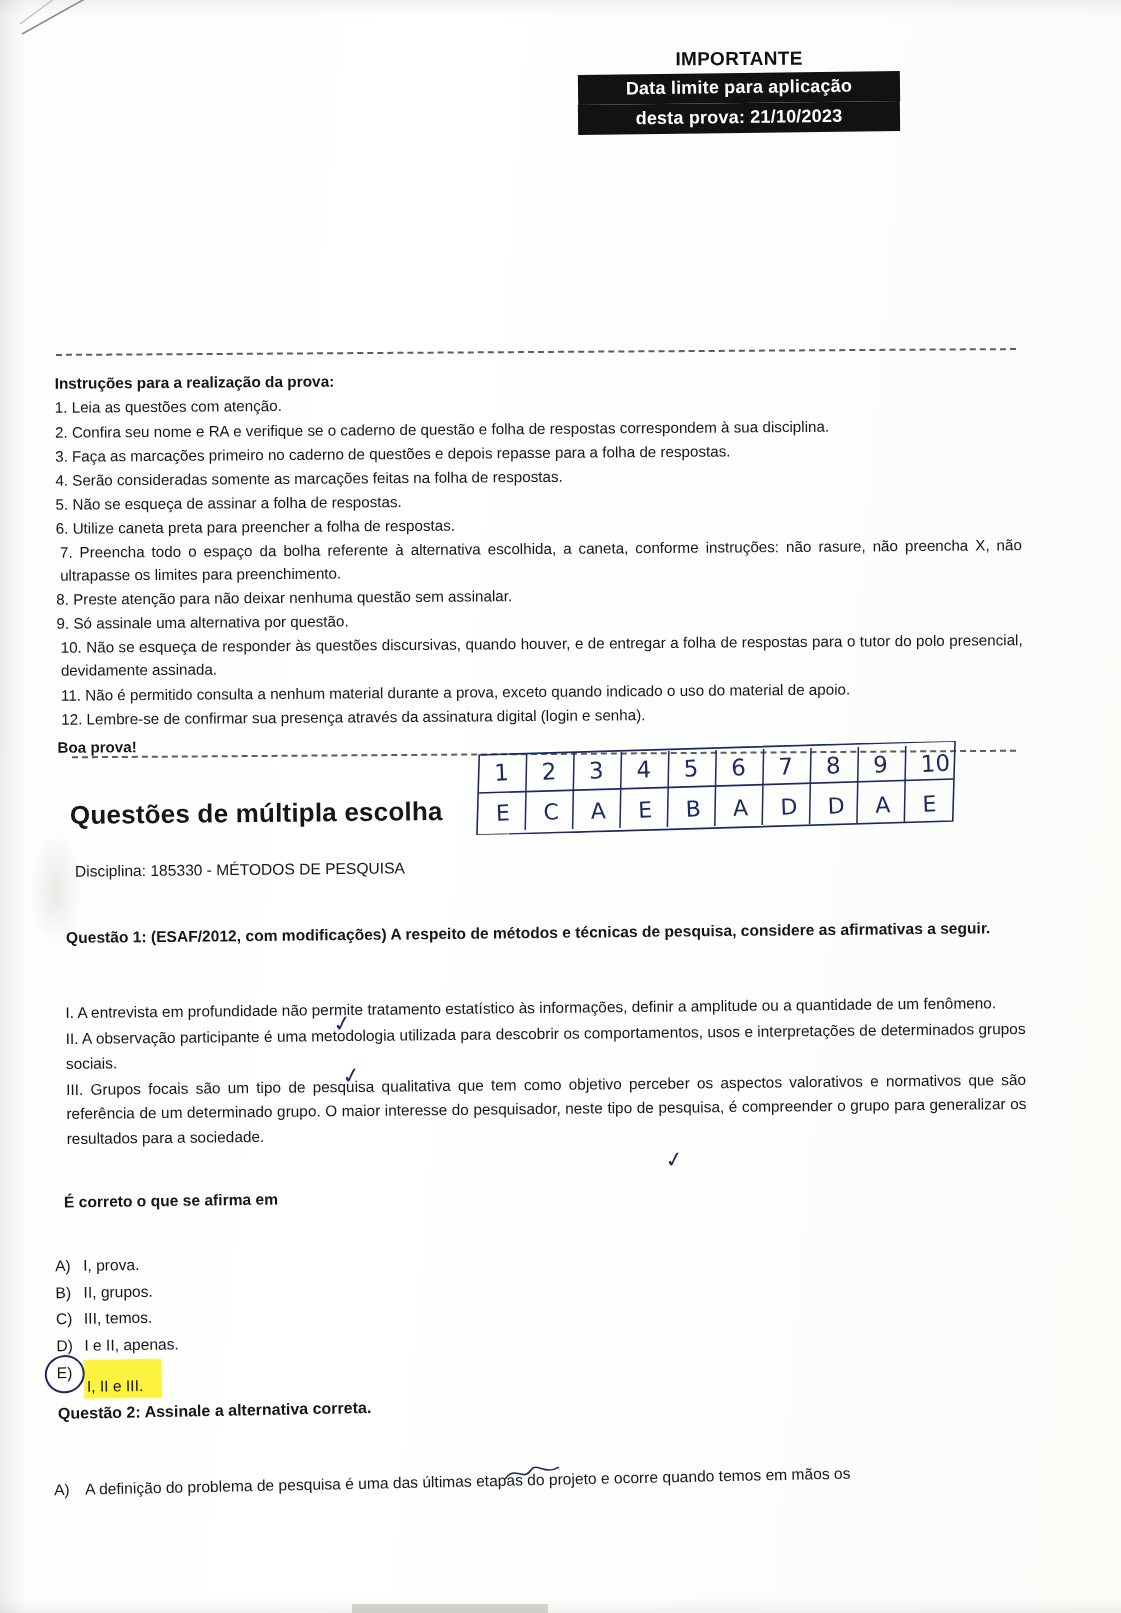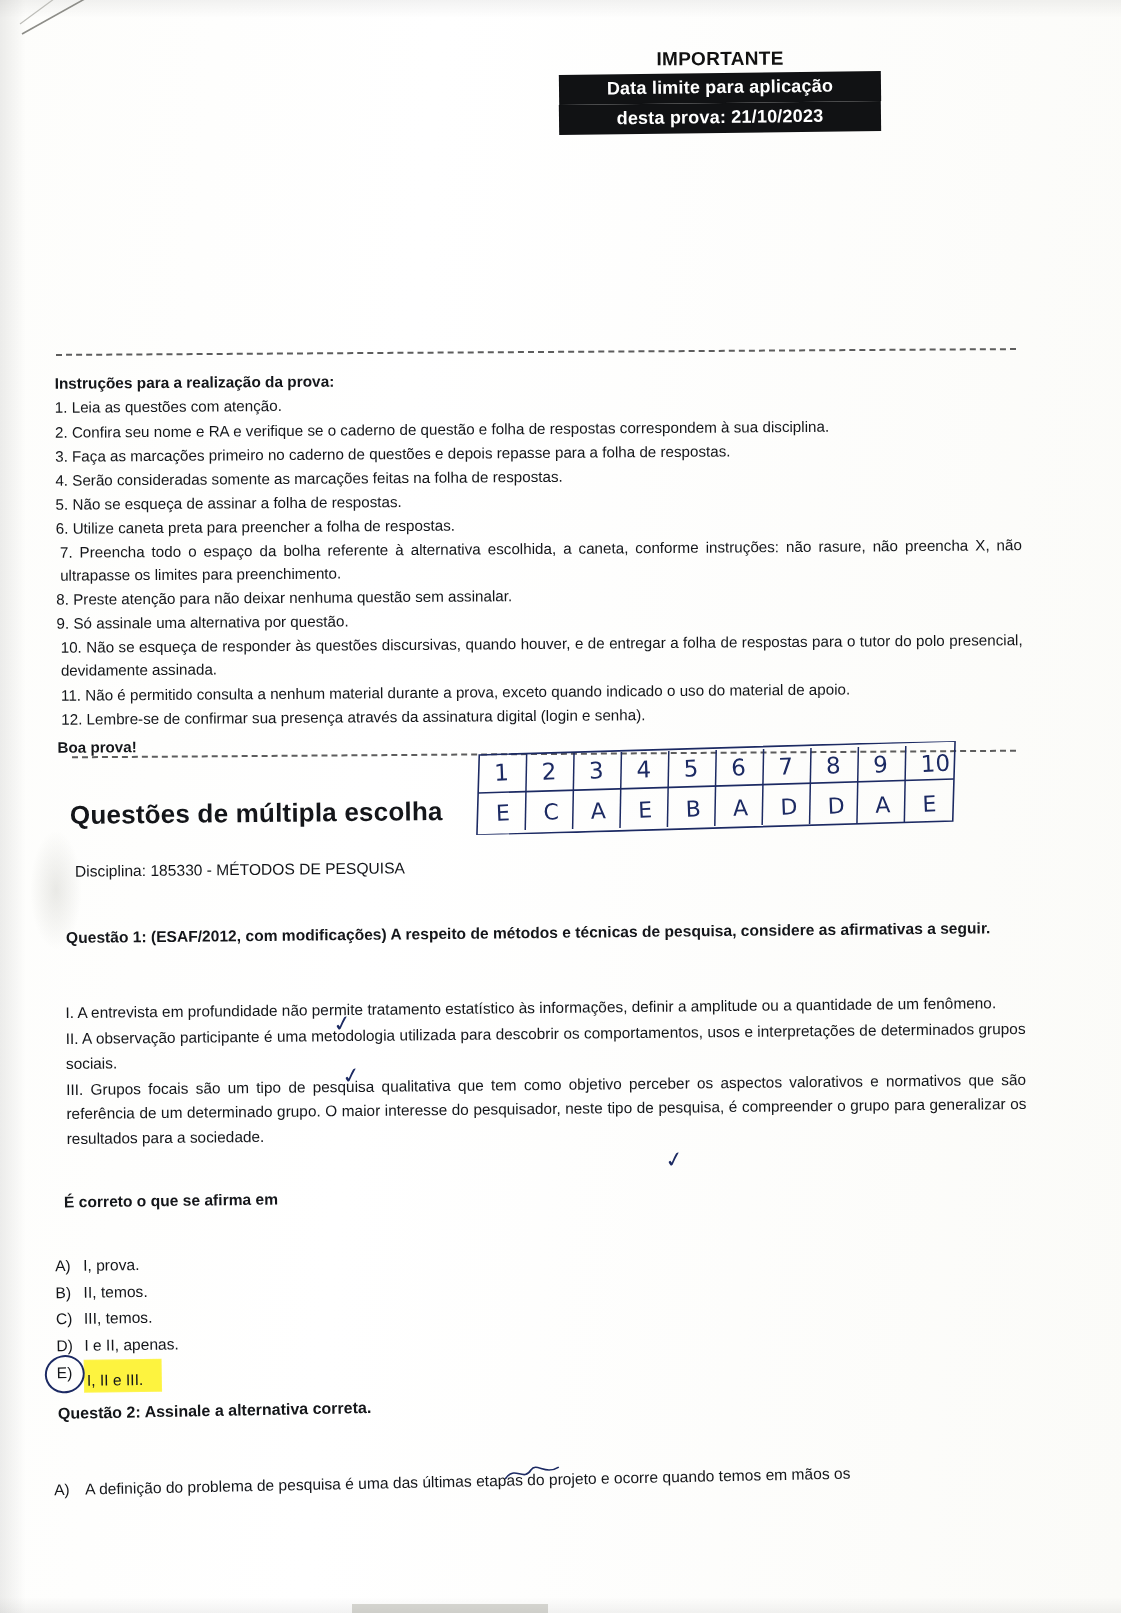--- a/index.html
+++ b/index.html
@@ -54,21 +54,21 @@
     top: 830px;
     width: 52px;
     height: 120px;
     background: radial-gradient(ellipse at 50% 50%, rgba(160,160,150,0.22), rgba(255,255,255,0) 70%);
     pointer-events: none;
   }
 
   
   .important-block {
     position: absolute;
-    left: 560px;
+    left: 579px;
     top: 48px;
     width: 320px;
     text-align: center;
   }
   .important-title {
     font-weight: bold;
     font-size: 19px;
     letter-spacing: 0.3px;
     color: #111;
     margin-bottom: 4px;
@@ -209,21 +209,21 @@
   }
   .alt-row {
     display: flex;
     gap: 10px;
     margin-bottom: 3px;
     position: relative;
   }
   .alt-letter { width: 18px; }
   .alt-row.highlight .alt-text {
     background: #fdf33f;
-    padding: 8px 18px 0 2px;
+    padding: 14px 18px 0 2px;
     box-shadow: 0 0 0 1px rgba(253,243,63,0.9);
   }
   .circle-mark {
     position: absolute;
     left: -12px;
     top: -6px;
     width: 36px;
     height: 34px;
     border: 2px solid #1c2a63;
     border-radius: 50%;
@@ -377,21 +377,21 @@
 
   <div class="correct-line">É correto o que se afirma em</div>
 
   <div class="alternatives">
     <div class="alt-row">
       <span class="alt-letter">A)</span>
       <span class="alt-text">I, prova.</span>
     </div>
     <div class="alt-row">
       <span class="alt-letter">B)</span>
-      <span class="alt-text">II, temos.</span>
+      <span class="alt-text">II, grupos.</span>
     </div>
     <div class="alt-row">
       <span class="alt-letter">C)</span>
       <span class="alt-text">III, temos.</span>
     </div>
     <div class="alt-row">
       <span class="alt-letter">D)</span>
       <span class="alt-text">I e II, apenas.</span>
     </div>
     <div class="alt-row highlight">

